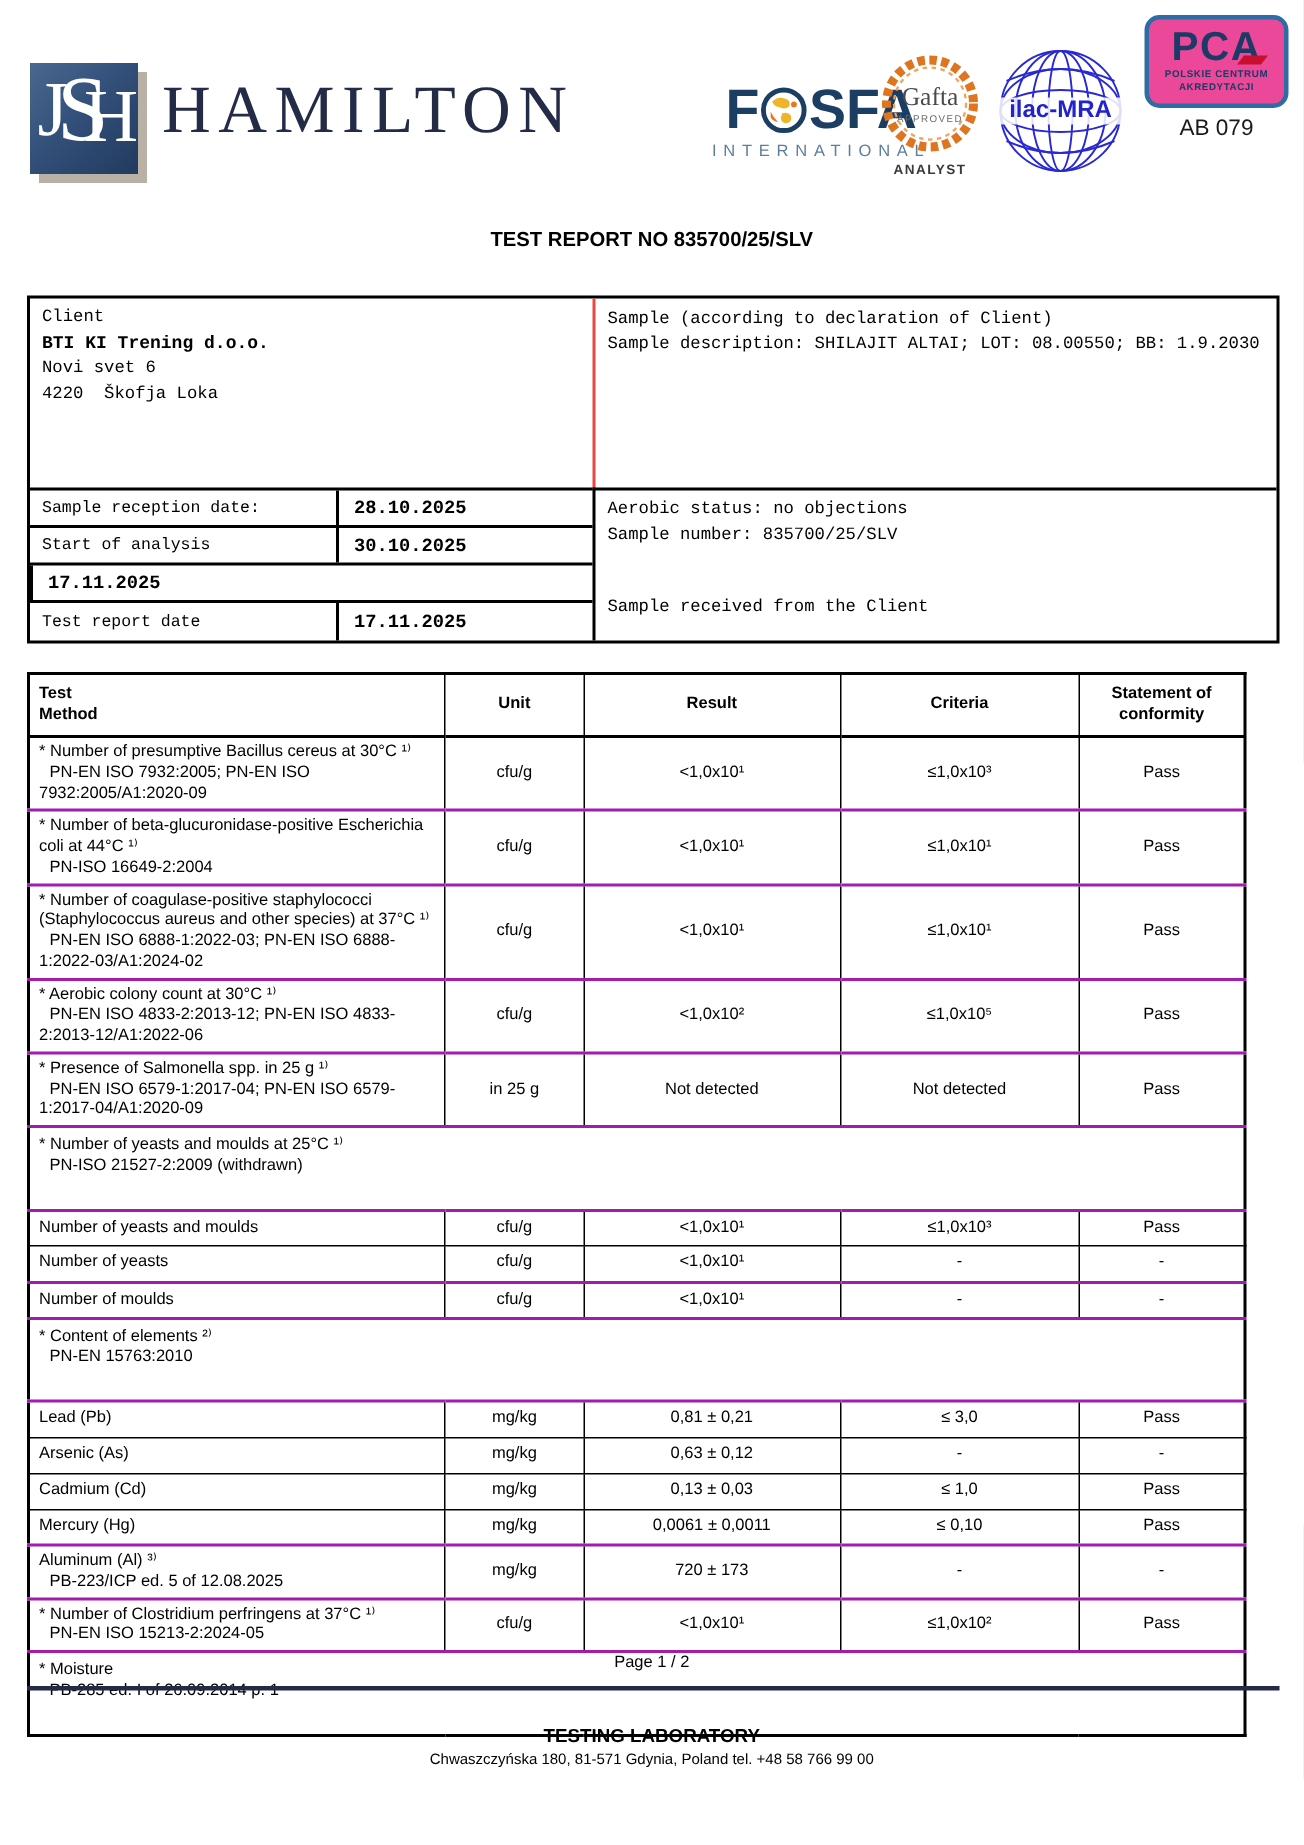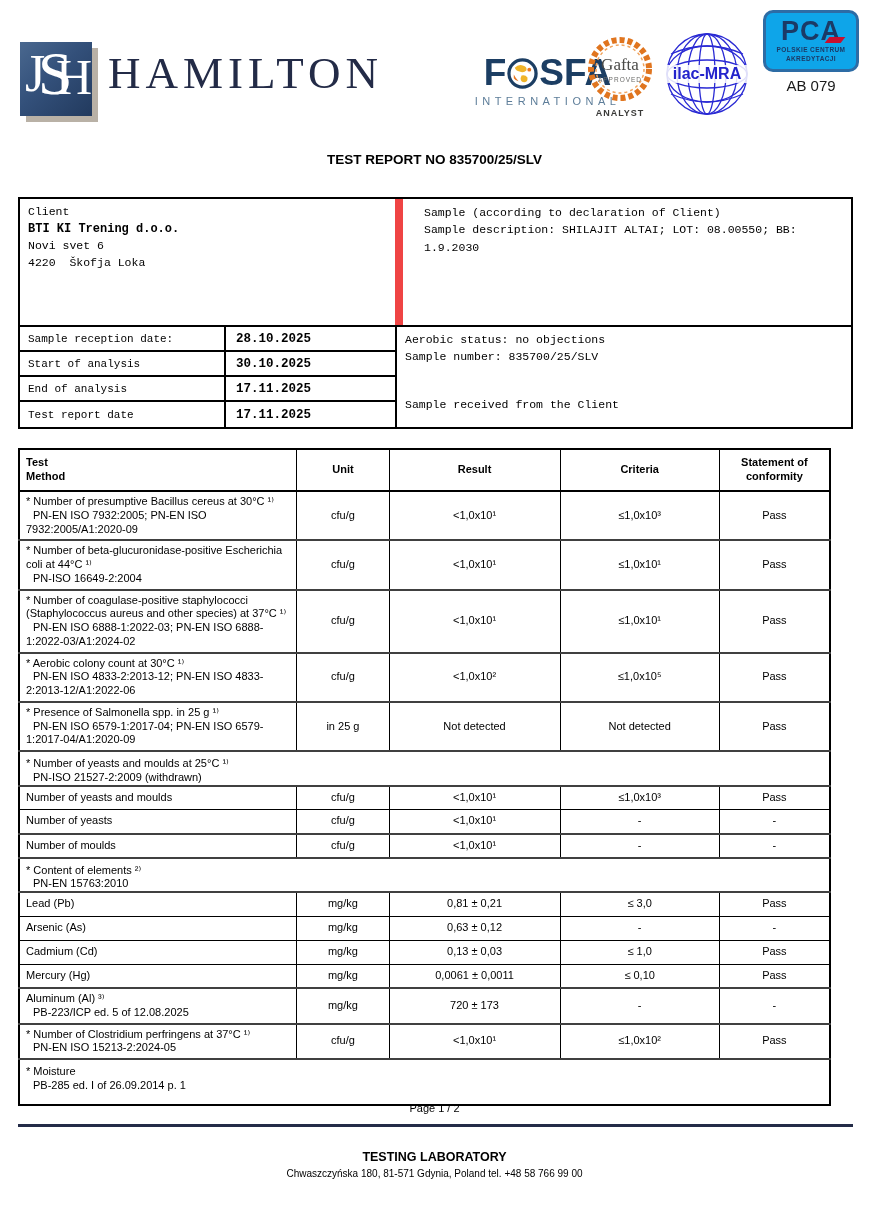--- a/index.html
+++ b/index.html
@@ -30,57 +30,57 @@
   .gafta-title { font-family:"Liberation Serif","DejaVu Serif",serif; font-size:17px; color:#4a4a48; }
   .gafta-approved { font-size:6.5px; letter-spacing:1px; color:#6b6b69; margin-top:1px; }
   .gafta-analyst { margin-top:6px; font-size:9px; font-weight:bold; letter-spacing:1px; color:#3a3a38; }
 
   .ilac { position:absolute; left:663px; top:28px; width:88px; height:92px; }
   .ilac svg { position:absolute; inset:0; }
   .ilac-label { position:absolute; left:0; right:0; top:37px; text-align:center; font-size:16px; font-weight:bold;
     color:#2323cc; background:rgba(255,255,255,.85); letter-spacing:0; }
 
   .pca-wrap { position:absolute; left:763px; top:10px; width:96px; text-align:center; }
-  .pca-box { border:3px solid #2d6ca5; border-radius:10px; background:#0ea5e9; padding:5px 4px 6px; }
+  .pca-box { border:3px solid #2d6ca5; border-radius:10px; background:#ec4899; padding:5px 4px 6px; }
   .pca-title { position:relative; display:inline-block; font-size:27px; font-weight:bold; color:#1b3a66; line-height:1; letter-spacing:1px; }
   .pca-red { position:absolute; right:-2px; bottom:2px; width:16px; height:6px; background:#c8102e; transform:skewX(-38deg); }
   .pca-small { font-size:6.5px; font-weight:bold; color:#1b3a66; letter-spacing:.4px; line-height:1.4; }
   .pca-badge { margin:4px auto 0; width:72px; height:66px; background:#0f64a0; border-radius:6px;
     display:flex; flex-direction:column; align-items:center; justify-content:center; }
   .pca-badania { color:#fff; font-size:8.5px; font-weight:bold; letter-spacing:1.5px; margin-top:3px; }
   .pca-ab { margin-top:5px; font-size:15px; color:#1a1a1a; }
 
   
   .title { position:absolute; left:0; right:0; top:152px; text-align:center; font-size:13.5px; font-weight:bold; }
 
   
   .info-wrap { position:absolute; left:18px; top:197px; width:835px; border:2px solid #000;
     display:grid; grid-template-columns:375px 1fr; grid-template-rows:126px auto; font-size:11.5px;font-family:Liberation Mono, monospace; }
   .cell-client { padding:5px 8px; line-height:1.45; }
   .client-name { font-weight:bold; font-size:12px; }
-  .cell-sample { border-left:8px solid #ef4444; padding:5px 21px; line-height:1.5; }
+  .cell-sample { border-left:2px solid #ef4444; padding:5px 8px; line-height:1.5; }
   .cell-dates { border-top:2px solid #000; }
   .cell-status { border-left:2px solid #000; border-top:2px solid #000; padding:5px 8px; line-height:1.45; }
   .status-received { margin-top:32px; }
   .date-row { display:grid; grid-template-columns:204px 1fr; border-bottom:2px solid #000; height:25px; }
   .date-row:last-child { border-bottom:none; }
   .date-label { padding:0 8px; display:flex; align-items:center; font-size:11px; }
   .date-value { border-left:2px solid #000; padding:0 10px; display:flex; align-items:center; font-weight:bold; font-size:12.5px; }
 
   
   .results { position:absolute; left:18px; top:448px; width:813px; }
   table { width:100%; border-collapse:collapse; table-layout:fixed; font-size:11px; border:2px solid #000; }
   th,td { border:1px solid #000; padding:2px 5px; vertical-align:middle; line-height:1.25; }
   thead th { border-bottom:2px solid #000; height:42px; font-size:11px; text-align:center; }
   thead th:first-child { text-align:left; padding-left:6px; }
   tbody td { text-align:center; }
   tbody td.name-cell { text-align:left; padding:3px 6px 3px 6px; }
   .row-method { text-indent:7px; }
-  tr.thick td { border-top:2px solid #404040; }
-  tr.section td { vertical-align:top; padding-top:5px; padding-bottom:0; }
+  tr.thick td { border-top:2px solid #a21caf; }
+  tr.section td { vertical-align:top; padding-top:5px; padding-bottom:21px; }
   tr.section.tall td { height:46px; }
   tr.short td { height:24px; }
 
   
   .page-num { position:absolute; left:0; right:0; top:1102px; text-align:center; font-size:11px; }
   .footer-line { position:absolute; left:18px; width:835px; top:1124px; height:3px; background:#232b47; }
   .footer { position:absolute; left:0; right:0; top:1148px; text-align:center; line-height:1.45; }
   .footer-company, .footer-lab { font-weight:bold; font-size:12.5px; }
   .footer-address { font-size:10px; margin-top:1px; }
 </style>
@@ -171,21 +171,20 @@
     <div class="cell-dates" id="dates-table">
         <div class="date-row">
           <div class="date-label">Sample reception date:</div>
           <div class="date-value">28.10.2025</div>
         </div>
         <div class="date-row">
           <div class="date-label">Start of analysis</div>
           <div class="date-value">30.10.2025</div>
         </div>
         <div class="date-row">
-          <div class="date-label">End of analysis</div>
           <div class="date-value">17.11.2025</div>
         </div>
         <div class="date-row">
           <div class="date-label">Test report date</div>
           <div class="date-value">17.11.2025</div>
         </div>
       </div>
     <div class="cell-status">
       <div>Aerobic status: no objections</div>
       <div>Sample number: 835700/25/SLV</div>

